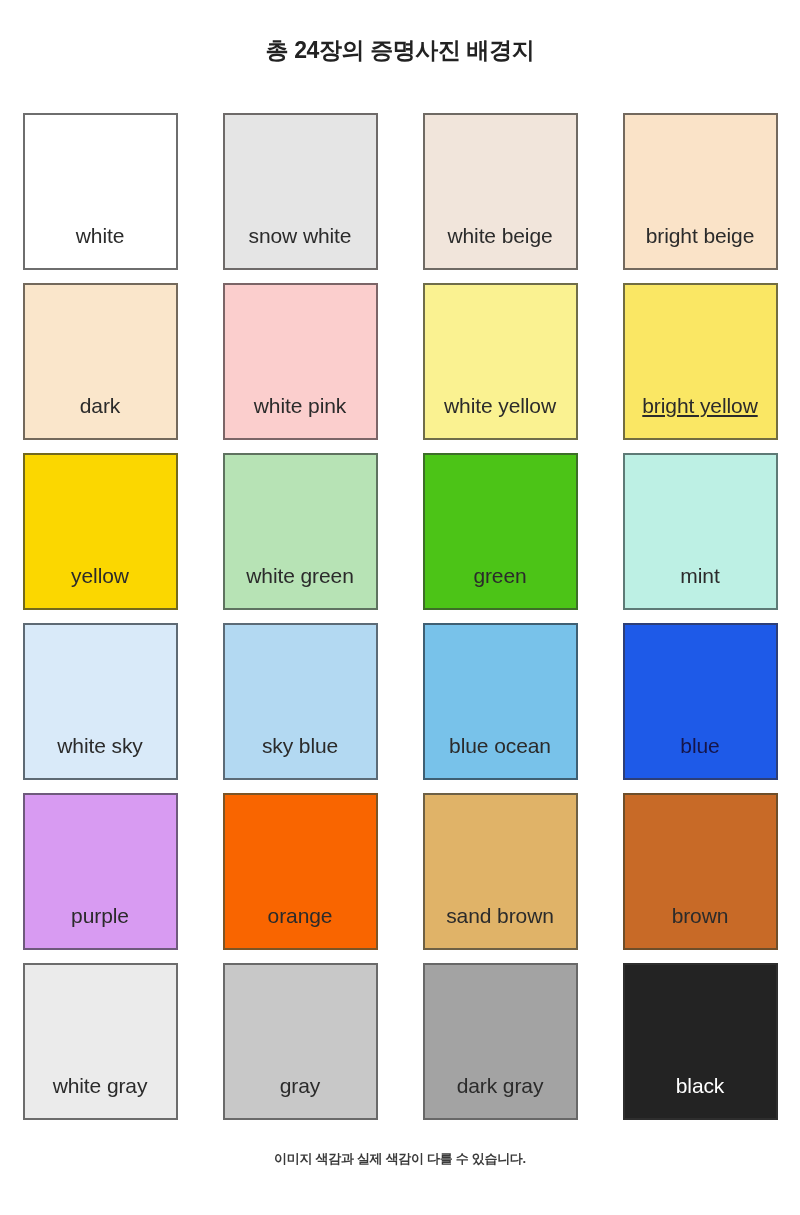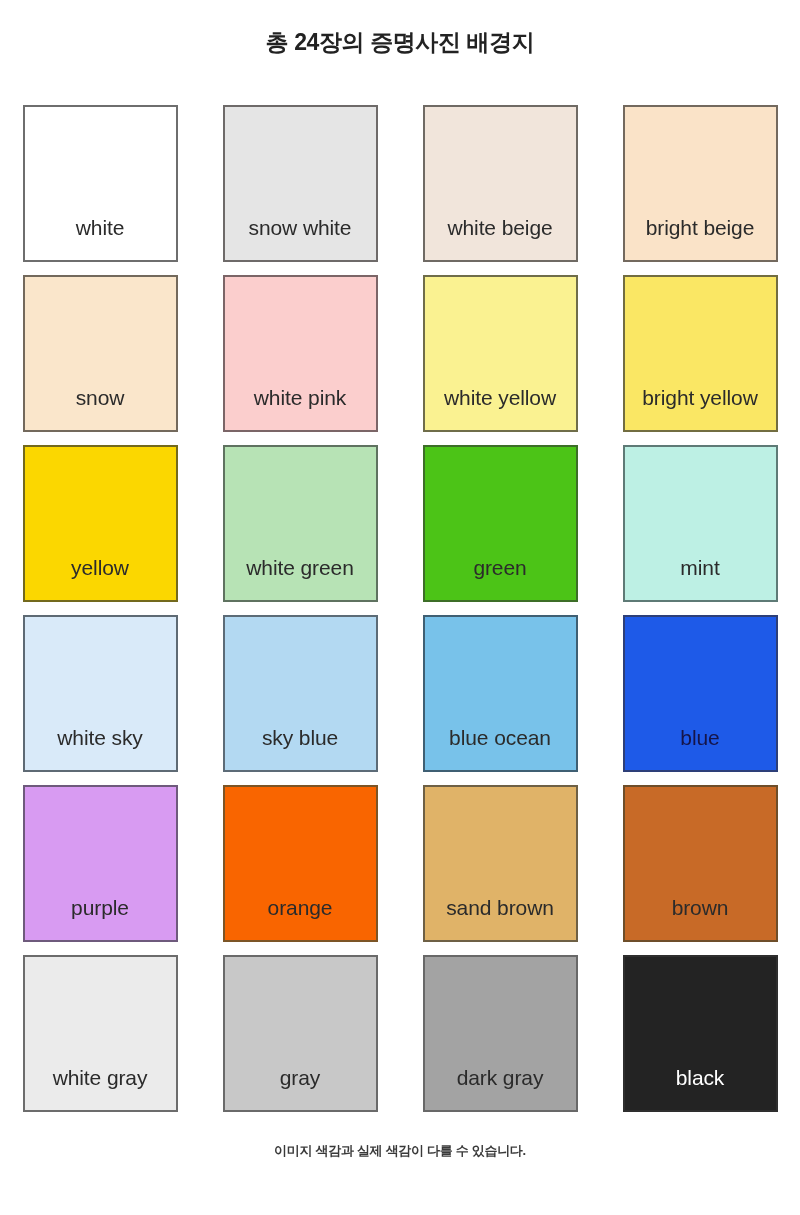--- a/index.html
+++ b/index.html
@@ -20,21 +20,21 @@
     width: 800px;
     height: 1215px;
     box-sizing: border-box;
     display: flex;
     flex-direction: column;
     align-items: center;
   }
 
   .page-title {
     margin: 0;
-    padding-top: 28px;
+    padding-top: 36px;
     font-size: 23px;
     font-weight: 700;
     letter-spacing: -0.4px;
     color: #222222;
     text-align: center;
     line-height: 1.3;
   }
 
   .swatch-grid {
     margin-top: 47px;
@@ -89,30 +89,30 @@
       <div class="swatch" style="background: #e5e5e5; border-color: rgb(110, 106, 105);">
         <span class="swatch-label" style="color: rgb(43, 43, 43);">snow white</span>
       </div>
       <div class="swatch" style="background: rgb(241, 229, 219); border-color: rgb(111, 106, 100);">
         <span class="swatch-label" style="color: rgb(43, 43, 43);">white beige</span>
       </div>
       <div class="swatch" style="background: rgb(250, 227, 200); border-color: rgb(115, 105, 94);">
         <span class="swatch-label" style="color: rgb(43, 43, 43);">bright beige</span>
       </div>
       <div class="swatch" style="background: rgb(250, 230, 203); border-color: rgb(115, 105, 92);">
-        <span class="swatch-label" style="color: rgb(43, 43, 43);">snow</span>
+        <span class="swatch-label" style="color: rgb(43, 43, 43);">dark</span>
       </div>
       <div class="swatch" style="background: rgb(251, 206, 205); border-color: rgb(123, 101, 103);">
         <span class="swatch-label" style="color: rgb(43, 43, 43);">white pink</span>
       </div>
       <div class="swatch" style="background: rgb(250, 242, 145); border-color: rgb(111, 109, 74);">
         <span class="swatch-label" style="color: rgb(43, 43, 43);">white yellow</span>
       </div>
       <div class="swatch" style="background: rgb(250, 231, 100); border-color: rgb(114, 109, 65);">
-        <span class="swatch-label" style="color: rgb(43, 43, 43);">bright yellow</span>
+        <span class="swatch-label" style="color: rgb(43, 43, 43); text-decoration: underline;">bright yellow</span>
       </div>
       <div class="swatch" style="background: rgb(251, 215, 0); border-color: rgb(115, 105, 29);">
         <span class="swatch-label" style="color: rgb(43, 43, 43);">yellow</span>
       </div>
       <div class="swatch" style="background: rgb(183, 227, 181); border-color: rgb(95, 114, 96);">
         <span class="swatch-label" style="color: rgb(43, 43, 43);">white green</span>
       </div>
       <div class="swatch" style="background: rgb(76, 196, 23); border-color: rgb(61, 110, 40);">
         <span class="swatch-label" style="color: rgb(43, 43, 43);">green</span>
       </div>

